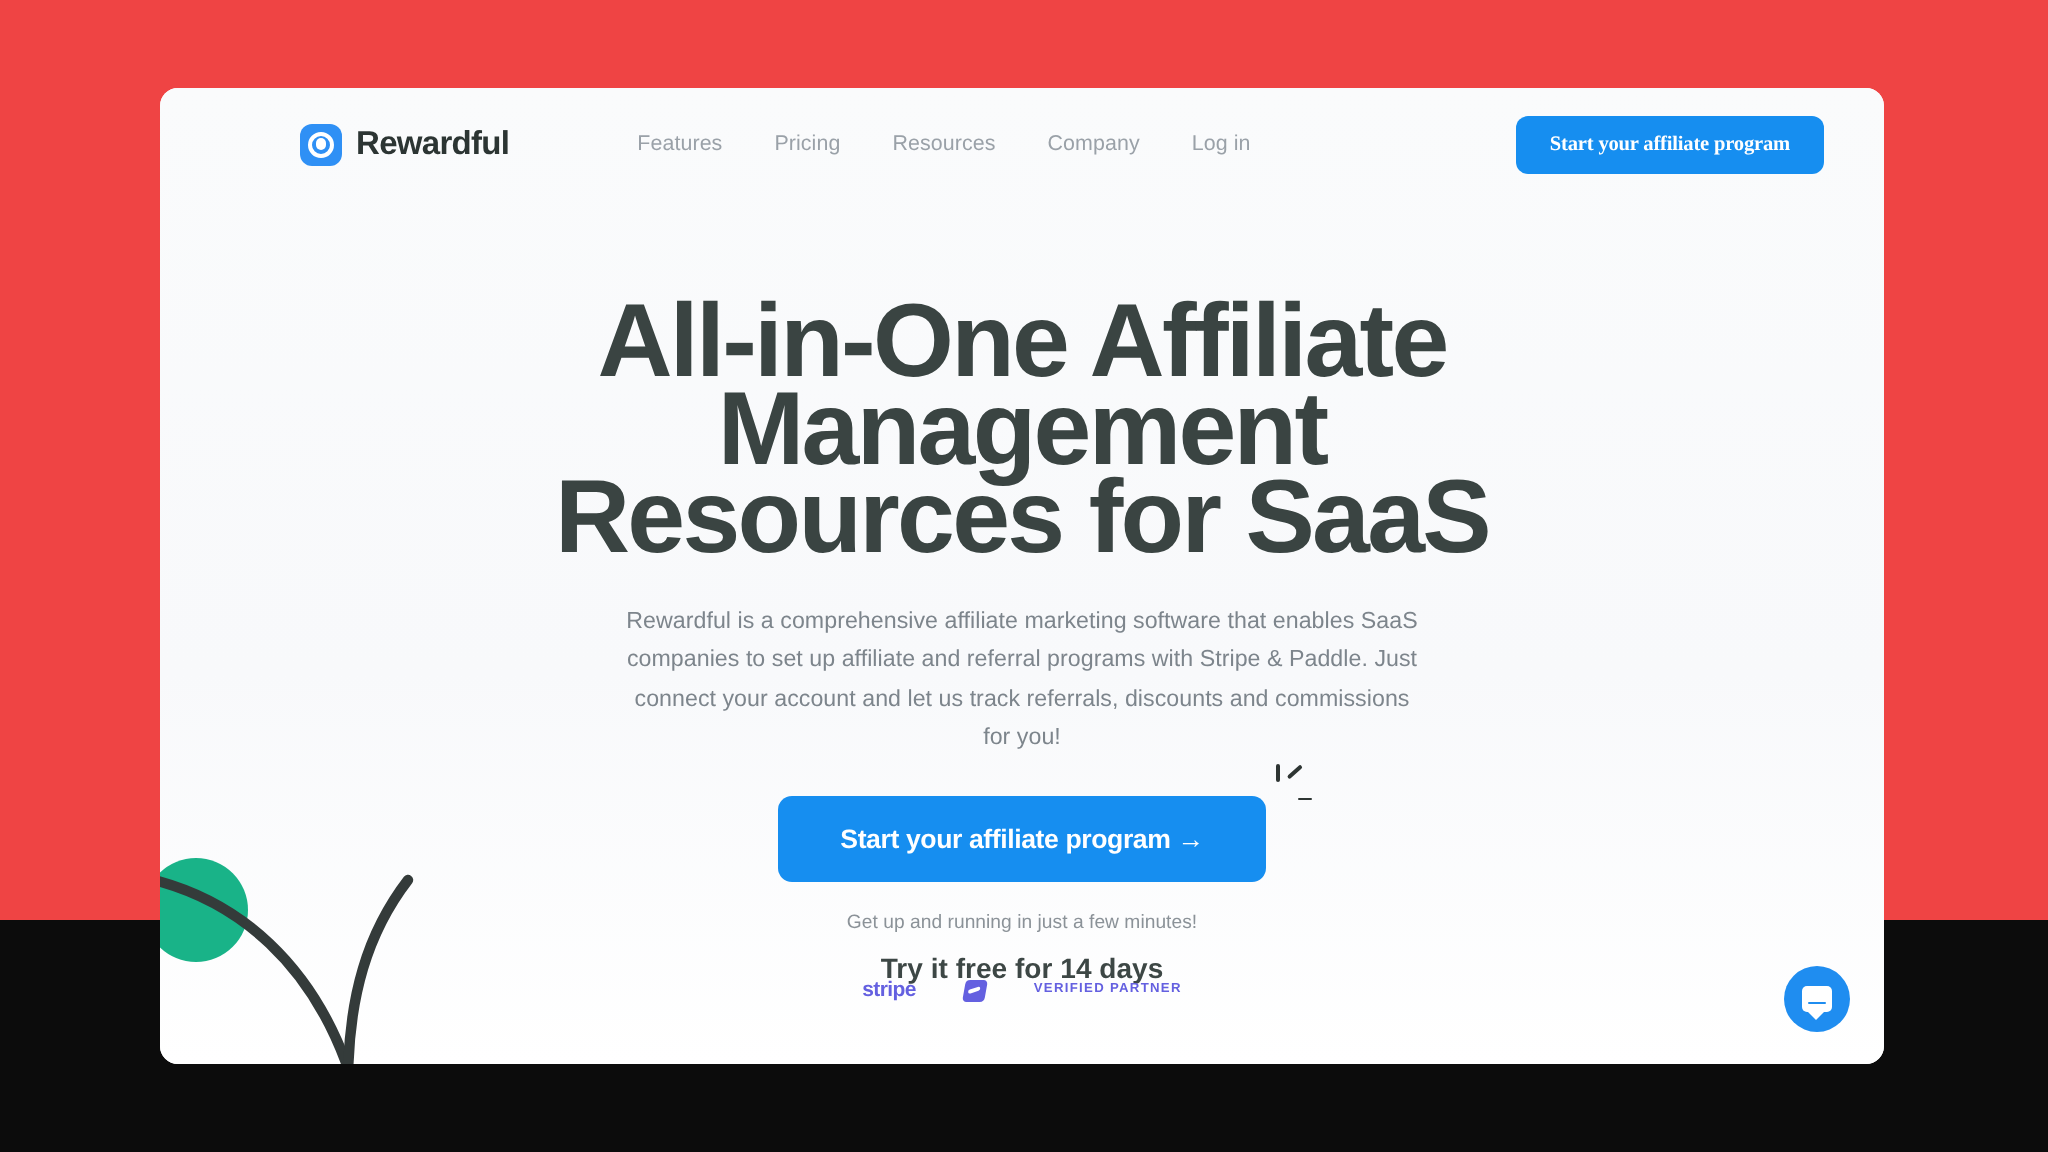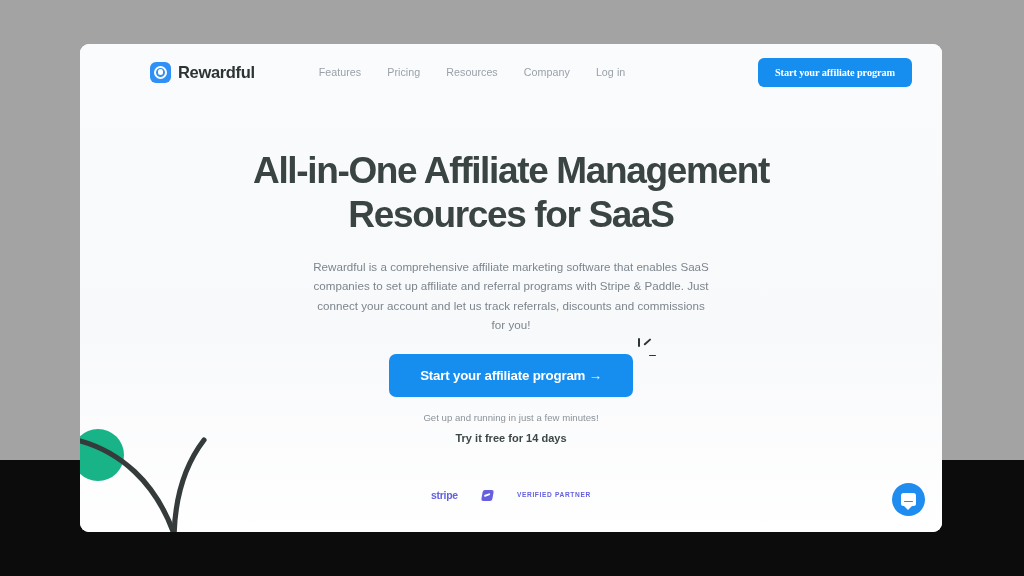--- a/index.html
+++ b/index.html
@@ -9,21 +9,21 @@
     height: 576px;
     background: #0c0c0c;
     overflow: hidden;
     font-family: "Liberation Sans", sans-serif;
   }
 
   #root {
     position: relative;
     width: 1024px;
     height: 460px;
-    background: #a3a3a3;
+    background: #ef4444;
   }
 
   
   .browser-window {
     position: absolute;
     left: 80px;
     top: 44px;
     width: 862px;
     height: 488px;
     background: #f9fafb;
@@ -130,21 +130,21 @@
     position: absolute;
     left: 0;
     top: 105px;
     width: 862px;
     text-align: center;
   }
 
   .hero-title {
     margin: 0 auto;
     width: 660px;
-    font-size: 37px;
+    font-size: 52px;
     line-height: 44px;
     font-weight: 700;
     letter-spacing: -1.35px;
     color: #3a4442;
   }
 
   .hero-subtitle {
     margin: 20px auto 0;
     width: 402px;
     font-size: 11.6px;
@@ -194,21 +194,21 @@
 
   .cta-note {
     margin: 15px auto 0;
     font-size: 9.6px;
     color: #8b9298;
     letter-spacing: 0.02px;
   }
 
   .cta-trial {
     margin: 9px auto 0;
-    font-size: 11px;
+    font-size: 14px;
     font-weight: 700;
     color: #3d4745;
     letter-spacing: 0.02px;
   }
 
   
   .stripe-badge {
     position: absolute;
     left: 0;
     top: 446px;

